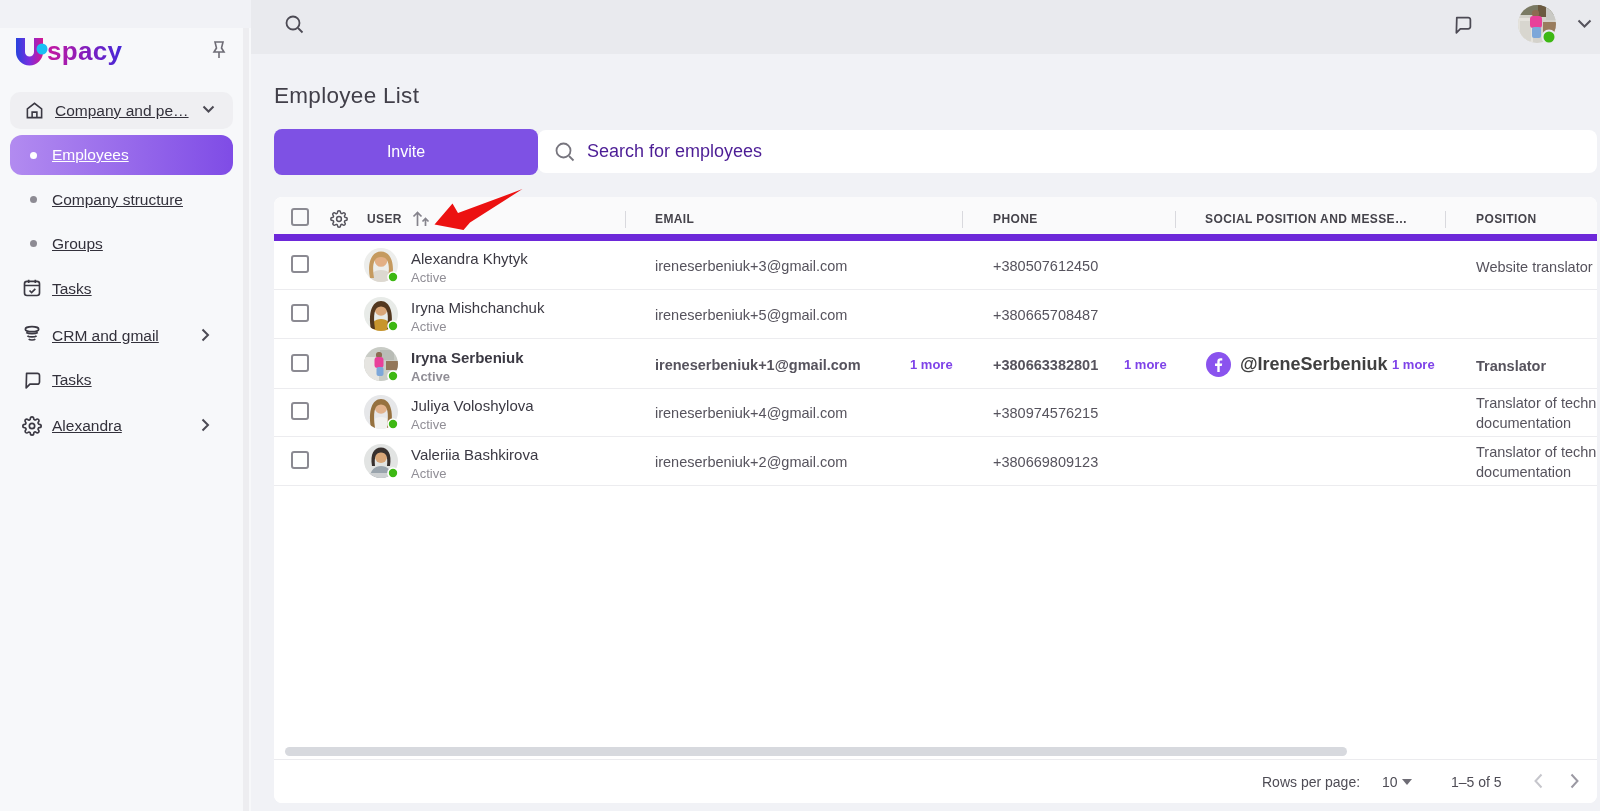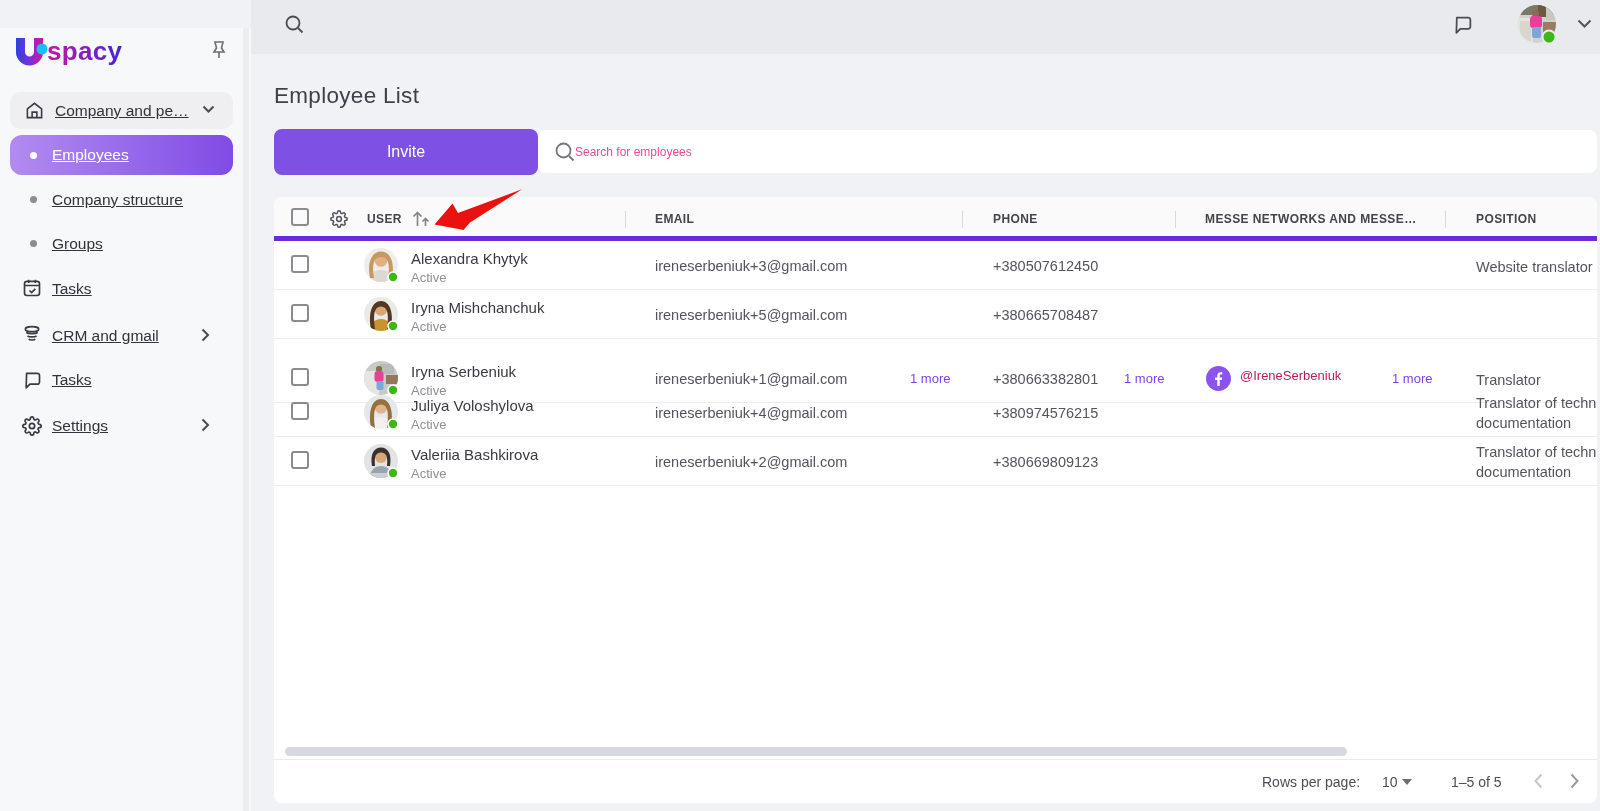--- a/index.html
+++ b/index.html
@@ -18,25 +18,25 @@
 .sbicon { position:absolute; left:22px; color:#3b3943; }
 .chevR { position:absolute; left:201px; color:#4c4a54; }
 
 #pill1 { left:10px; top:64px; width:223px; height:37px; background:#efeff2; border-radius:10px; }
 #pillEmp { left:10px; top:107px; width:223px; height:40px; background:linear-gradient(90deg,#b28bf0,#7f4ce6); border-radius:12px; }
 
 
 h1 { position:absolute; left:274px; top:83px; font-size:22.5px; font-weight:400; letter-spacing:0.3px; color:#413f49; }
 #invite { left:274px; top:129px; width:264px; height:46px; background:#7e51e4; border-radius:8px; color:#fff; font-size:16px; display:flex; align-items:center; justify-content:center; }
 #search { left:538px; top:130px; width:1059px; height:43px; background:#fff; border-radius:8px; display:flex; align-items:center; padding-left:17px; }
-#search span { color:#ec4899; font-size:12px; }
+#search span { color:#4c1d95; font-size:18px; margin-left:12px; }
 
 
 #card { left:274px; top:197px; width:1323px; height:606px; background:#fff; border-radius:8px; overflow:hidden; }
-#thead { position:absolute; left:0; top:0; width:100%; height:44px; background:#fafafb; border-radius:8px 8px 0 0; border-bottom:5px solid #6d28d9; }
+#thead { position:absolute; left:0; top:0; width:100%; height:44px; background:#fafafb; border-radius:8px 8px 0 0; border-bottom:7px solid #6d28d9; }
 .hlabel { position:absolute; top:15px; font-size:12px; font-weight:bold; letter-spacing:.4px; color:#45434b; }
 .hdiv { position:absolute; top:14px; width:1px; height:17px; background:#d9d9de; }
 .row { position:absolute; left:0; width:100%; height:49px; border-bottom:1px solid #ececef; }
 .cb { position:absolute; left:17px; width:18px; height:18px; border:2px solid #8b8a92; border-radius:3px; }
 .name { position:absolute; left:137px; top:9px; font-size:15px; color:#3b3943; }
 .active { position:absolute; left:137px; top:29px; font-size:13px; color:#908e96; }
 .email { position:absolute; left:381px; top:17px; font-size:14.5px; color:#56535d; }
 .phone { position:absolute; left:719px; top:17px; font-size:14.5px; color:#56535d; }
 .more { position:absolute; top:17px; font-size:13px; color:#7e42e8; }
 .pos { position:absolute; left:1202px; font-size:14.5px; color:#56535d; line-height:19.5px; white-space:nowrap; }
@@ -103,21 +103,21 @@
       <path d="M1.5 1.5 L7 7 L1.5 12.5"></path>
     </svg>
   <svg class="sbicon" style="top:342px" width="20" height="20" viewBox="0 0 24 24" fill="none" stroke="#3b3943" stroke-width="2">
       <path d="M5.5 4 h13 a2.5 2.5 0 0 1 2.5 2.5 v8 a2.5 2.5 0 0 1 -2.5 2.5 H9.5 l-4.5 4.5 Z" stroke-linejoin="round"></path>
     </svg>
   <div class="navitem" style="top:343px;">Tasks</div>
   <svg class="sbicon" style="top:388px" width="20" height="20" viewBox="0 0 24 24" fill="none" stroke="#3b3943" stroke-width="2">
       <circle cx="12" cy="12" r="3.2"></circle>
       <path d="M19.4 15a1.65 1.65 0 0 0 .33 1.82l.06.06a2 2 0 1 1-2.83 2.83l-.06-.06a1.65 1.65 0 0 0-1.82-.33 1.65 1.65 0 0 0-1 1.51V21a2 2 0 1 1-4 0v-.09a1.65 1.65 0 0 0-1-1.51 1.65 1.65 0 0 0-1.82.33l-.06.06a2 2 0 1 1-2.83-2.83l.06-.06a1.65 1.65 0 0 0 .33-1.82 1.65 1.65 0 0 0-1.51-1H3a2 2 0 1 1 0-4h.09a1.65 1.65 0 0 0 1.51-1 1.65 1.65 0 0 0-.33-1.82l-.06-.06a2 2 0 1 1 2.83-2.83l.06.06a1.65 1.65 0 0 0 1.82.33h.08a1.65 1.65 0 0 0 1-1.51V3a2 2 0 1 1 4 0v.09a1.65 1.65 0 0 0 1 1.51h.08a1.65 1.65 0 0 0 1.82-.33l.06-.06a2 2 0 1 1 2.83 2.83l-.06.06a1.65 1.65 0 0 0-.33 1.82v.08a1.65 1.65 0 0 0 1.51 1H21a2 2 0 1 1 0 4h-.09a1.65 1.65 0 0 0-1.51 1Z"></path>
     </svg>
-  <div class="navitem" style="top:389px;">Settings</div>
+  <div class="navitem" style="top:389px;">Alexandra</div>
   <svg class="chevR abs" style="top:390px" width="9" height="14" viewBox="0 0 9 14" fill="none" stroke="#4c4a54" stroke-width="2">
       <path d="M1.5 1.5 L7 7 L1.5 12.5"></path>
     </svg>
 </div>
 
 <svg class="abs" style="left:285px;top:15px" width="19" height="19" viewBox="0 0 19 19" fill="none" stroke="#4c4a54" stroke-width="1.8">
     <circle cx="8" cy="8" r="6.5"></circle>
     <path d="M13 13 L17.5 17.5"></path>
   </svg>
 <svg class="abs" style="left:1452px;top:14px" width="21" height="21" viewBox="0 0 24 24" fill="none" stroke="#4c4a54" stroke-width="2">
@@ -168,21 +168,21 @@
     <div class="hlabel" style="left:93px;">USER</div>
     <svg class="abs" style="left:138px;top:13px" width="18" height="17" viewBox="0 0 18 17" fill="none" stroke="#85838c" stroke-width="1.7">
         <path d="M5.5 16 V2.5 M1.5 6.5 L5.5 2.5 L9.5 6.5"></path>
         <path d="M13.5 16 V8.5 M10.5 11.5 L13.5 8.5 L16.5 11.5"></path>
       </svg>
     <div class="hdiv" style="left:351px;"></div>
     <div class="hlabel" style="left:381px;">EMAIL</div>
     <div class="hdiv" style="left:688px;"></div>
     <div class="hlabel" style="left:719px;">PHONE</div>
     <div class="hdiv" style="left:901px;"></div>
-    <div class="hlabel" style="left:931px;">MESSE NETWORKS AND MESSE…</div>
+    <div class="hlabel" style="left:931px;">SOCIAL POSITION AND MESSE…</div>
     <div class="hdiv" style="left:1171px;"></div>
     <div class="hlabel" style="left:1202px;">POSITION</div>
   </div>
 
   <div class="row" style="top:44px;">
     <div class="cb" style="top:14px;"></div>
     <svg class="avatar" viewBox="0 0 34 34">
       <defs>
           <clipPath id="c1">
             <circle cx="17" cy="17" r="17"></circle>
@@ -216,21 +216,21 @@
       <circle cx="17" cy="12.5" r="6.2" fill="#d9a678"></circle>
       <path d="M7 32 C4 16 8 4 17 4 C26 4 30 16 27 32 L23 32 C25 18 24 9.5 17 9.5 C10 9.5 9 18 11 32 Z" fill="#53381f"></path>
       </g>
       <circle cx="29" cy="29" r="5" fill="#3db813" stroke="#fff" stroke-width="1.6"></circle>
     </svg>
     <div class="name">Iryna Mishchanchuk</div>
     <div class="active">Active</div>
     <div class="email">ireneserbeniuk+5@gmail.com</div>
     <div class="phone">+380665708487</div>
   </div>
-  <div class="row" style="top:157px;">
+  <div class="row" style="top:143px;font-weight:bold;">
     <div class="cb" style="top:14px;"></div>
     <svg class="avatar" viewBox="0 0 34 34">
       <defs>
           <clipPath id="c3">
             <circle cx="17" cy="17" r="17"></circle>
           </clipPath>
         </defs>
       <g clip-path="url(#c3)">
           <rect width="34" height="34" fill="#c9ccc6"></rect>
       <rect x="0" y="10" width="15" height="24" fill="#e6e5e1"></rect>
@@ -245,21 +245,21 @@
     <div class="name">Iryna Serbeniuk</div>
     <div class="active">Active</div>
     <div class="email">ireneserbeniuk+1@gmail.com</div>
     <div class="more" style="left:636px;">1 more</div>
     <div class="phone">+380663382801</div>
     <div class="more" style="left:850px;">1 more</div>
     <svg class="abs" style="left:932px;top:12px" width="25" height="25" viewBox="0 0 25 25">
         <circle cx="12.5" cy="12.5" r="12.5" fill="#8a53ee"></circle>
         <path d="M13.7 20 v-6 h2.1 l.4-2.5 h-2.5 v-1.6 c0-.7.3-1.3 1.4-1.3 h1.2 V6.4 c-.2 0-1-.1-1.8-.1 -1.9 0-3.2 1.1-3.2 3.2 v2 H9 v2.5 h2.3 v6 Z" fill="#fff"></path>
       </svg>
-    <div class="abs" style="left:966px;top:14px;font-size:13px;color:#be185d;">@IreneSerbeniuk</div>
+    <div class="abs" style="left:966px;top:14px;font-size:18px;color:#404040;">@IreneSerbeniuk</div>
     <div class="more" style="left:1118px;">1 more</div>
     <div class="pos" style="top:17px;">Translator</div>
   </div>
   <div class="row" style="top:191px;">
     <div class="cb" style="top:14px;"></div>
     <svg class="avatar" viewBox="0 0 34 34">
       <defs>
           <clipPath id="c4">
             <circle cx="17" cy="17" r="17"></circle>
           </clipPath>

